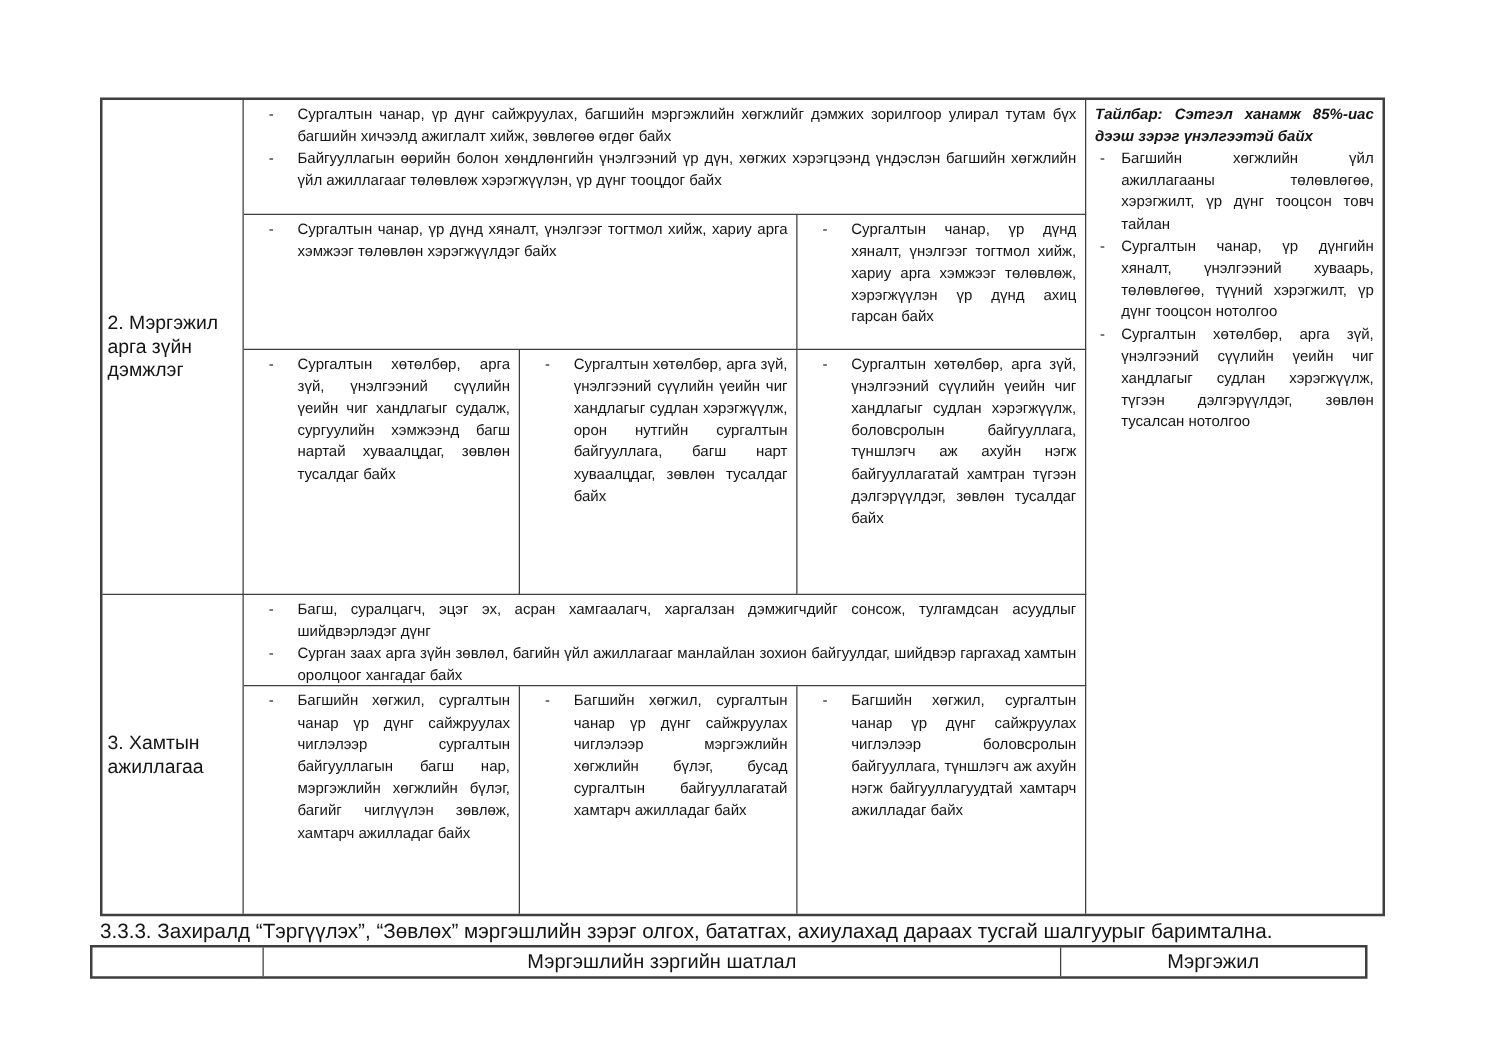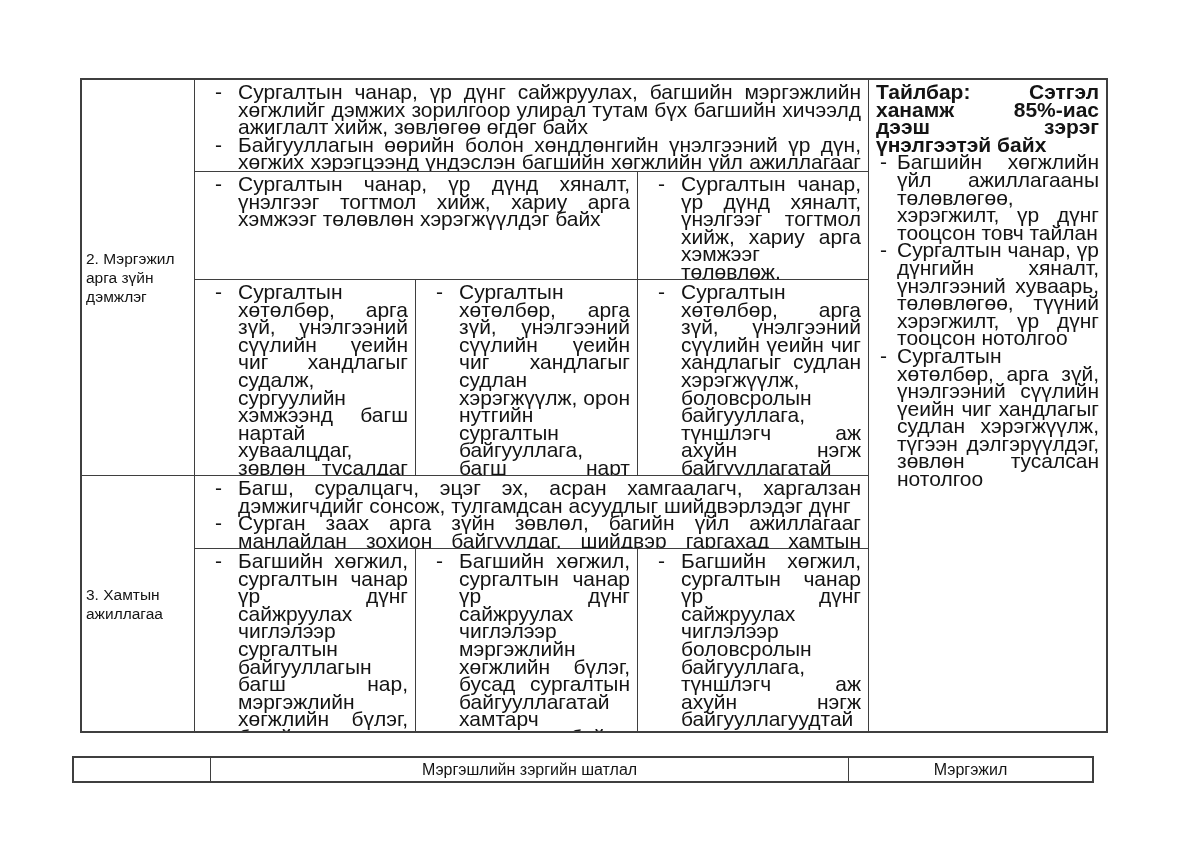--- a/index.html
+++ b/index.html
@@ -12,33 +12,33 @@
     box-sizing:border-box;border:2px solid #3f3f3f;
     display:grid;
     grid-template-columns:113px 221px 222px 231px 237px;
     grid-template-rows:92px 108px 196px 73px 182px;
     background:#fff;
   }
   .cell{
     box-sizing:border-box;overflow:hidden;
     border-right:1.5px solid #3f3f3f;border-bottom:1.5px solid #3f3f3f;
     padding:3px 7px 2px 7px;
-    font-size:21px;line-height:17.6px;
+    font-size:12px;line-height:17.6px;
   }
   .no-br{border-right:none;}
   .no-bb{border-bottom:none;}
   .label-cell{
     display:flex;align-items:center;justify-content:center;text-align:left;
     padding:2px 4px;font-size:15.5px;line-height:19px;
   }
   .bullet{position:relative;padding-left:36px;text-align:justify;margin:0;}
   .bullet::before{content:"-";position:absolute;left:13px;top:0;}
   .note-cell .bullet{padding-left:21px;}
   .note-cell .bullet::before{left:4px;}
-  .note-heading{font-weight:bold;text-align:justify;margin:0 0 0 0;}
+  .note-heading{font-weight:bold;font-style:italic;text-align:justify;margin:0 0 0 0;}
   .section-note{
     position:absolute;left:80px;top:735px;width:1045px;
     font-size:16.5px;line-height:20px;
   }
   .bottom-table{
     position:absolute;left:72px;top:756px;width:1022px;height:27px;
     box-sizing:border-box;border:2px solid #3f3f3f;
     display:grid;grid-template-columns:137px 638px 243px;
     background:#fff;
   }
@@ -102,20 +102,21 @@
 
     <div class="cell note-cell no-br no-bb" style="grid-area:1/5/6/6;">
       <p class="note-heading">Тайлбар: Сэтгэл ханамж 85%-иас дээш зэрэг үнэлгээтэй байх</p>
       <div class="bullet"><span>Багшийн хөгжлийн үйл ажиллагааны төлөвлөгөө, хэрэгжилт, үр дүнг тооцсон товч тайлан</span></div>
       <div class="bullet"><span>Сургалтын чанар, үр дүнгийн хяналт, үнэлгээний хуваарь, төлөвлөгөө, түүний хэрэгжилт, үр дүнг тооцсон нотолгоо</span></div>
       <div class="bullet"><span>Сургалтын хөтөлбөр, арга зүй, үнэлгээний сүүлийн үеийн чиг хандлагыг судлан хэрэгжүүлж, түгээн дэлгэрүүлдэг, зөвлөн тусалсан нотолгоо</span></div>
     </div>
 
   </div>
 
+  <div class="section-note">3.3.3. Захиралд “Тэргүүлэх”, “Зөвлөх” мэргэшлийн зэрэг олгох, бататгах, ахиулахад дараах тусгай шалгуурыг баримтална.</div>
 
   <div class="bottom-table">
     <div class="bottom-cell"></div>
     <div class="bottom-cell">Мэргэшлийн зэргийн шатлал</div>
     <div class="bottom-cell">Мэргэжил</div>
   </div>
 
 </div>
 
 </body></html>

